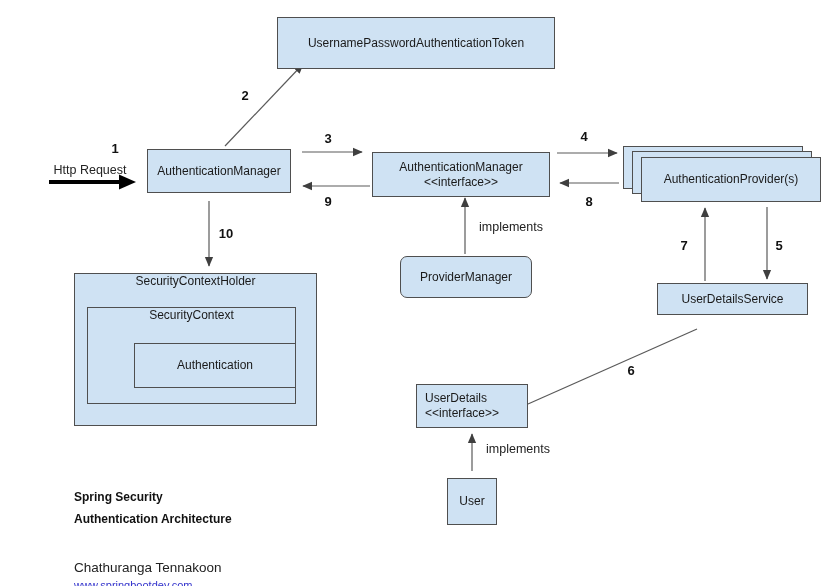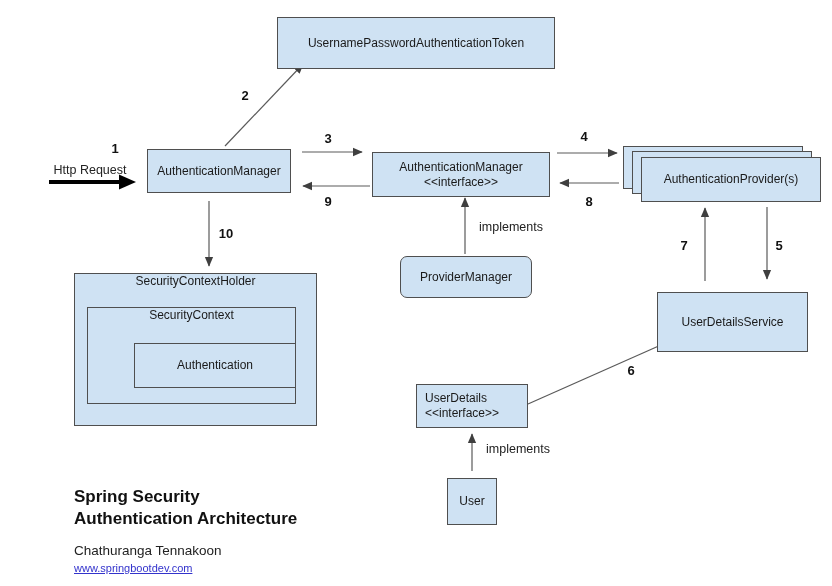--- a/index.html
+++ b/index.html
@@ -36,21 +36,21 @@
   #n-token            { left: 277px; top: 17px;  width: 278px; height: 52px; }
   #n-auth-filter      { left: 147px; top: 149px; width: 144px; height: 44px; }
   #n-auth-manager     { left: 372px; top: 152px; width: 178px; height: 45px; }
   #n-providers-back   { left: 623px; top: 146px; width: 180px; height: 43px; }
   #n-providers-mid    { left: 632px; top: 151px; width: 180px; height: 43px; }
   #n-providers        { left: 641px; top: 157px; width: 180px; height: 45px; }
   #n-provider-manager { left: 400px; top: 256px; width: 132px; height: 42px; border-radius: 7px; }
   #n-sch              { left: 74px;  top: 273px; width: 243px; height: 153px; }
   #n-sc               { left: 87px;  top: 307px; width: 209px; height: 97px;  background: var(--box-fill, #cfe2f3); }
   #n-authentication   { left: 110px; top: 343px; width: 162px; height: 45px; margin-left: 24px; }
-  #n-uds              { left: 657px; top: 292px; width: 151px; height: 60px; }
+  #n-uds              { left: 657px; top: 283px; width: 151px; height: 32px; }
   #n-user-details     { left: 416px; top: 384px; width: 112px; height: 44px; }
   #n-user             { left: 447px; top: 478px; width: 50px;  height: 47px; }
 
   .step {
     position: absolute;
     transform: translate(-50%, -50%);
     font-weight: bold;
     font-size: 13px;
     color: #111;
     white-space: nowrap;
@@ -72,22 +72,22 @@
   #lbl-s5    { left: 779px; top: 245px; }
   #lbl-s6    { left: 631px; top: 370px; }
   #lbl-s7    { left: 684px; top: 245px; }
   #lbl-s8    { left: 589px; top: 201px; }
   #lbl-s9    { left: 328px; top: 201px; }
   #lbl-s10   { left: 226px; top: 233px; }
   #lbl-impl1 { left: 511px; top: 227px; }
   #lbl-impl2 { left: 518px; top: 449px; }
 
   #title-block { position: absolute; left: 74px; top: 486px; }
-  .title-line { font-weight: bold; font-size: 17px; line-height: 22px; color: #111; }
-  #author { font-size: 13.5px; margin-top: 13px; color: #222; }
+  .title-line { font-weight: bold; font-size: 12px; line-height: 22px; color: #111; }
+  #author { font-size: 13.5px; margin-top: 30px; color: #222; }
   #website {
     font-size: 11px;
     margin-top: 2px;
     color: var(--link-color, #3333cc);
     text-decoration: underline;
     cursor: pointer;
     display: inline-block;
   }
 </style>
 </head>

